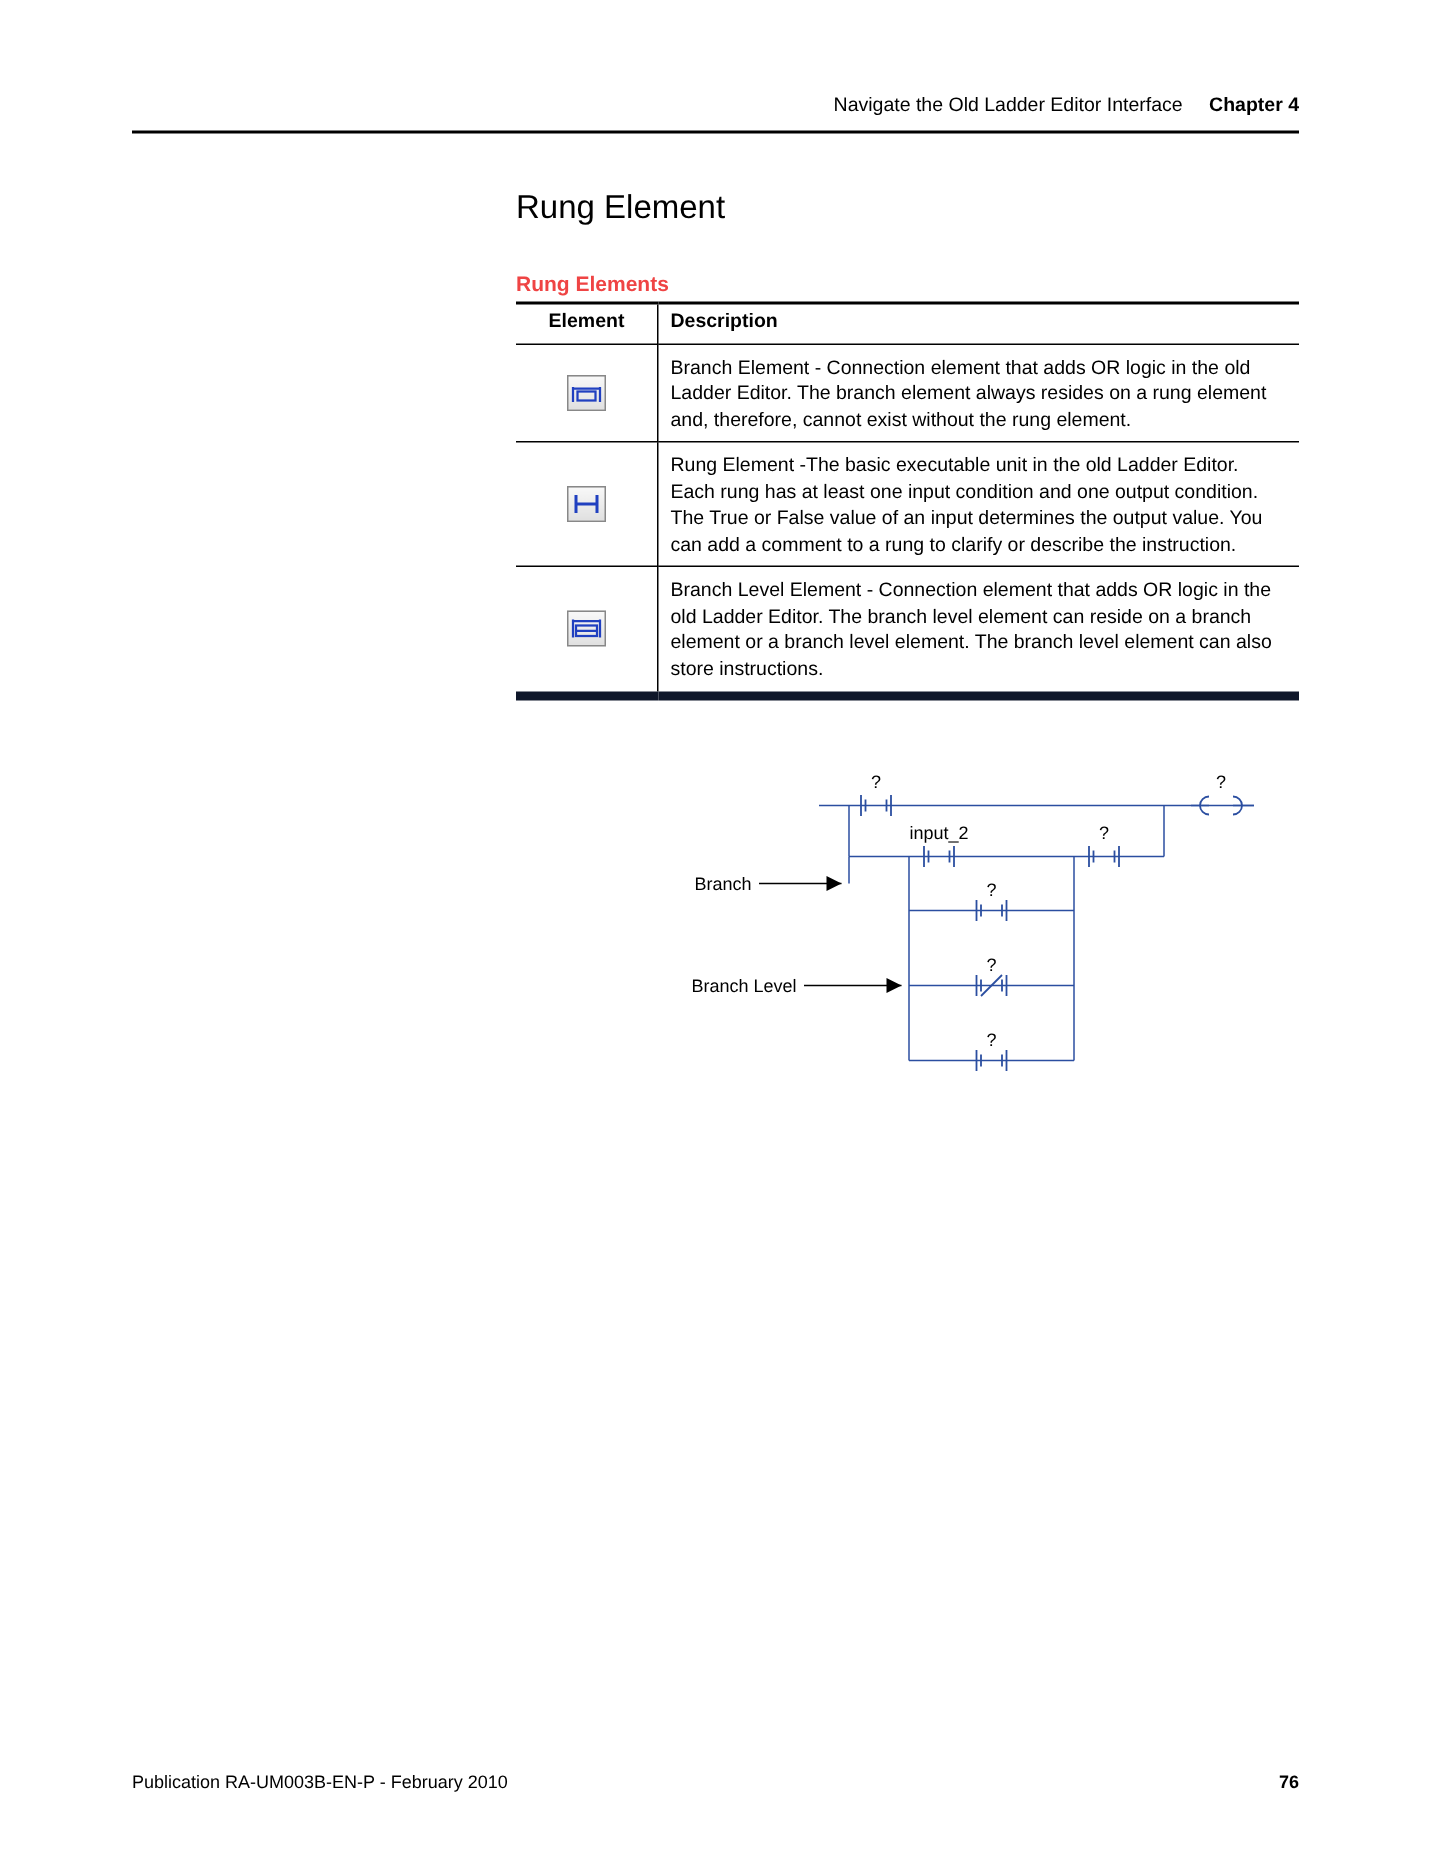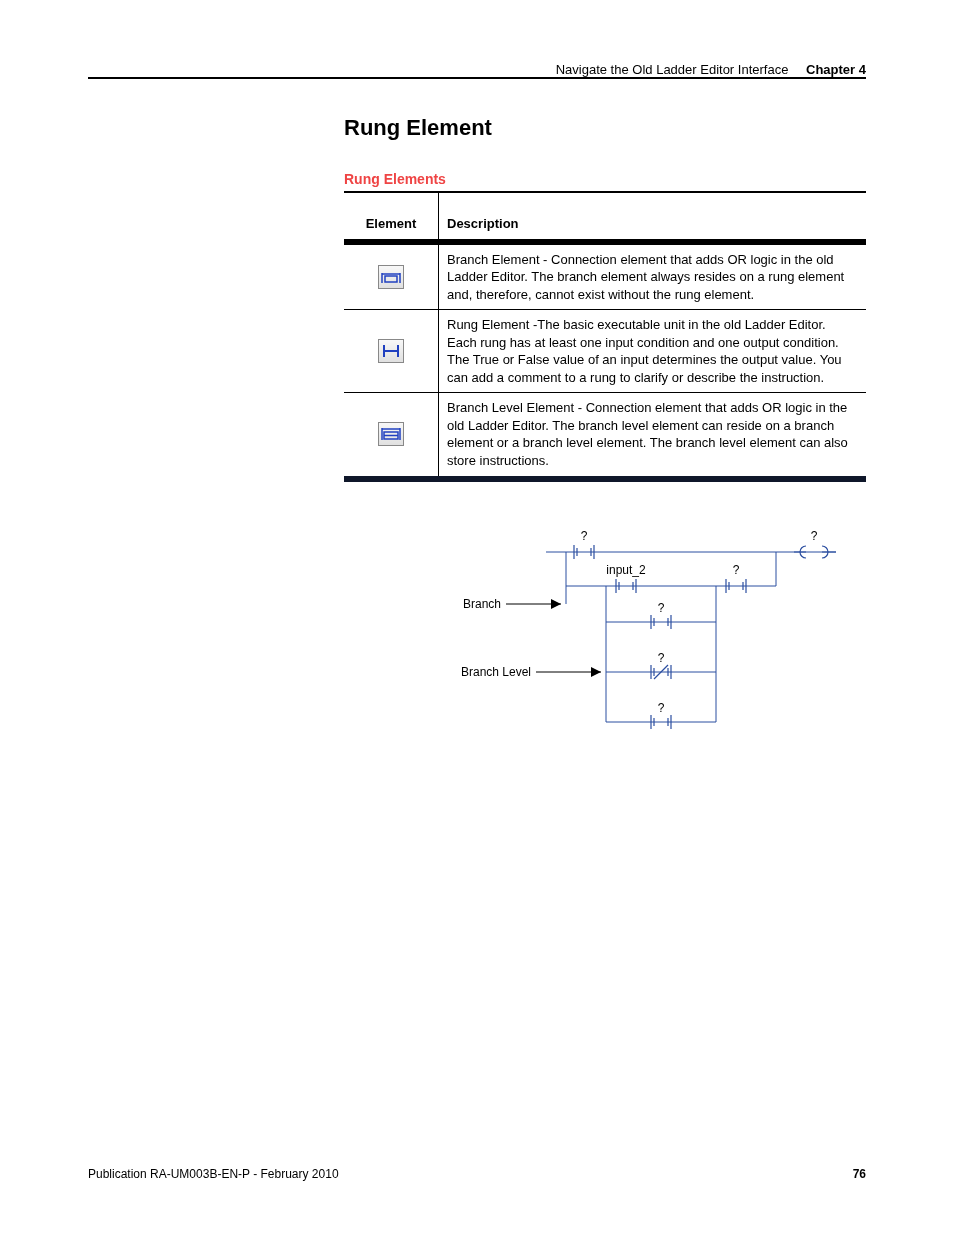--- a/index.html
+++ b/index.html
@@ -16,50 +16,51 @@
   .page {
     padding: 62px 88px 40px 88px;
     box-sizing: border-box;
     height: 100%;
     position: relative;
   }
   .header-line {
     text-align: right;
     font-size: 13px;
     border-bottom: 2px solid #000;
+    padding-bottom: 10px;
     margin-bottom: 36px;
   }
   .header-line .chap-label { font-weight: bold; margin-left: 14px; }
   .content-area {
     margin-left: 256px;
   }
   h1.section-title {
     font-size: 22px;
-    font-weight: bold;
+    font-weight: normal;
     margin: 0 0 30px 0;
     font-family: Arial, Helvetica, sans-serif;
     letter-spacing: 0px;
   }
   .table-caption {
     font-size: 14px;
     font-weight: bold;
     color: #ef4444;
     margin-bottom: 4px;
   }
   table.rung-table {
     border-collapse: collapse;
     width: 100%;
     font-size: 13px;
     line-height: 1.35;
   }
   table.rung-table th {
     border-top: 2px solid #000;
-    border-bottom: 6px solid #000000;
+    border-bottom: 1px solid #000000;
     text-align: left;
-    padding: 22px 8px 6px 8px;
+    padding: 2px 8px 6px 8px;
     font-weight: bold;
     vertical-align: top;
   }
   table.rung-table td {
     border-bottom: 1px solid #000;
     padding: 6px 8px 6px 8px;
     vertical-align: top;
   }
   table.rung-table th:first-child,
   table.rung-table td:first-child {
@@ -81,21 +82,21 @@
     vertical-align: middle;
   }
   .diagram-wrap {
     margin-top: 40px;
     display: flex;
     justify-content: flex-end;
   }
   .diagram-wrap svg { display: block; }
   .footer {
     position: absolute;
-    bottom: 54px;
+    bottom: 40px;
     left: 88px;
     right: 88px;
     font-size: 12px;
     display: flex;
     justify-content: space-between;
   }
   .footer .pagenum { font-weight: bold; }
 </style>
 </head>
 <body>

